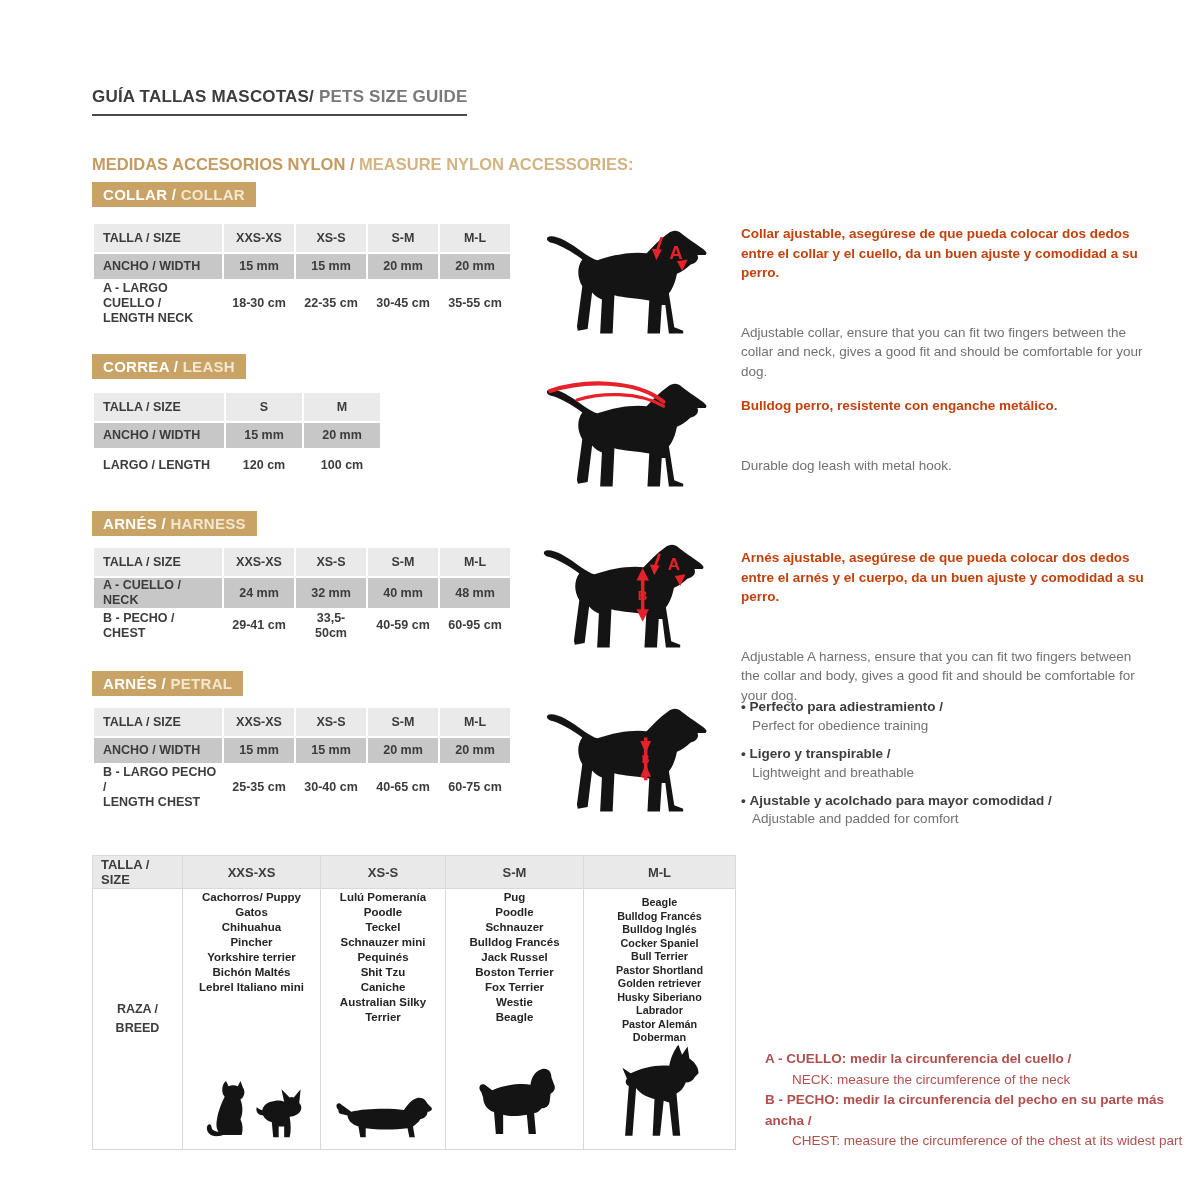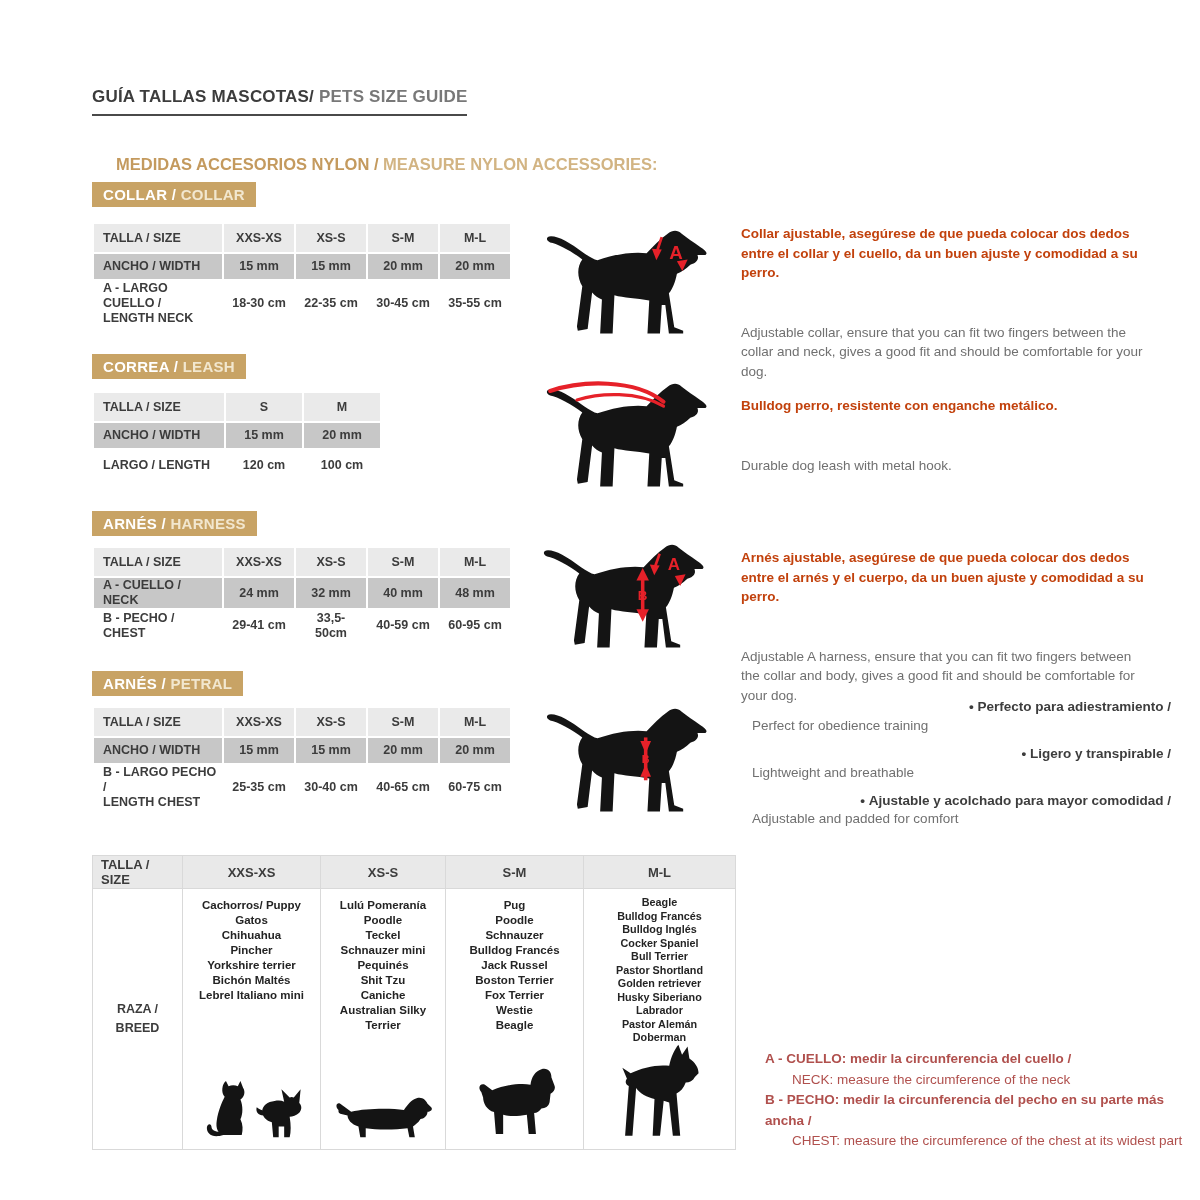--- a/index.html
+++ b/index.html
@@ -5,21 +5,21 @@
   html,body{margin:0;padding:0;background:#fff;}
   .page{position:relative;width:1200px;height:1200px;background:#ffffff;overflow:hidden;
         font-family:"Liberation Sans", sans-serif;color:#3c3c3c;}
 
   
   .title{position:absolute;left:92px;top:76px;font-size:17px;font-weight:bold;
          letter-spacing:.2px;border-bottom:2px solid #4a4a4a;padding-bottom:7px;white-space:nowrap;}
   .title .en{color:#787878;}
 
   .subtitle{position:absolute;left:92px;top:141px;font-size:16.5px;font-weight:bold;
-            color:#c49a5e;white-space:nowrap;margin-left:24px;}
+            color:#c49a5e;white-space:nowrap;}
   .subtitle .en{color:#d2b483;}
 
   
   .badge{position:absolute;background:#c8a365;color:#fff;font-weight:bold;font-size:15px;
          padding:4px 11px;letter-spacing:.3px;white-space:nowrap;}
   .badge .en{color:#f2e7cf;}
 
   
   .sizetable{position:absolute;border-collapse:separate;border-spacing:2px;
              font-size:12.5px;font-weight:bold;color:#3c3c3c;}
@@ -42,35 +42,35 @@
   .marker{font-family:"Liberation Sans", sans-serif;font-weight:bold;fill:#e62129;
           text-anchor:middle;}
 
   
   .desc{position:absolute;left:741px;width:404px;font-size:13.5px;line-height:1.45;}
   .desc .es{font-weight:bold;color:#c2410c;}
   .desc .en{color:#707070;margin-top:40px;}
 
   .bullets{position:absolute;left:741px;top:698px;width:430px;font-size:13.5px;line-height:1.4;}
   .bullet{margin-bottom:9px;}
-  .bullet .es{font-weight:bold;color:#3d3d3d;text-align:right;}
+  .bullet .es{font-weight:bold;color:#3d3d3d;}
   .bullet .es::before{content:"\2022\00a0";color:#3d3d3d;}
   .bullet .en{color:#707070;padding-left:11px;}
 
   
   .breedtable{position:absolute;left:92px;top:855px;border-collapse:collapse;}
   .breedtable td{border:1px solid #d9d9d9;}
   .bt-head td{background:#e9e9e9;font-weight:bold;font-size:13px;height:28px;
               text-align:center;color:#3c3c3c;}
   .bt-head td.lab{text-align:left;padding-left:8px;}
   .bt-body td{vertical-align:top;position:relative;height:258px;background:#fff;}
   .raza{position:absolute;top:50%;left:0;right:0;transform:translateY(-50%);
         text-align:center;font-weight:bold;font-size:12.5px;white-space:pre-line;line-height:1.5;}
   .breednames{white-space:pre-line;text-align:center;font-weight:bold;font-size:11.5px;
-              line-height:15px;padding-top:8px;color:#242424;}
+              line-height:15px;color:#242424;}
   .breednames.tight{font-size:10.8px;line-height:13.5px;padding-top:6px;}
   .sil{position:absolute;bottom:6px;left:0;right:0;display:flex;justify-content:center;
        align-items:flex-end;gap:7px;}
   .sil svg{display:block;fill:#141414;}
 
   
   .notes{position:absolute;left:765px;top:1049px;width:430px;font-size:13.5px;
          color:#b0504d;line-height:1.52;}
   .notes .es{font-weight:bold;}
   .notes .en{padding-left:27px;}

